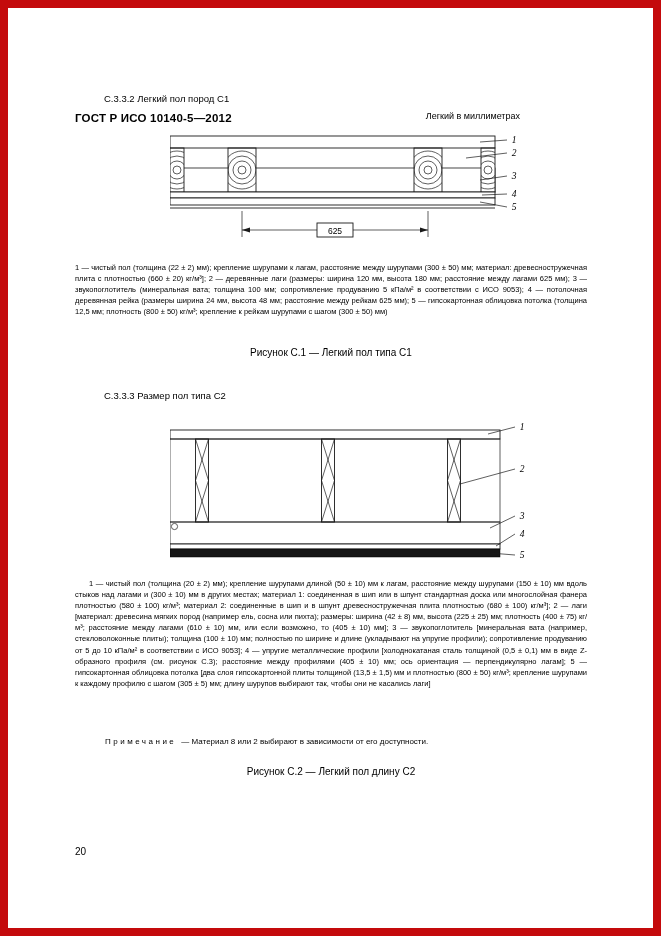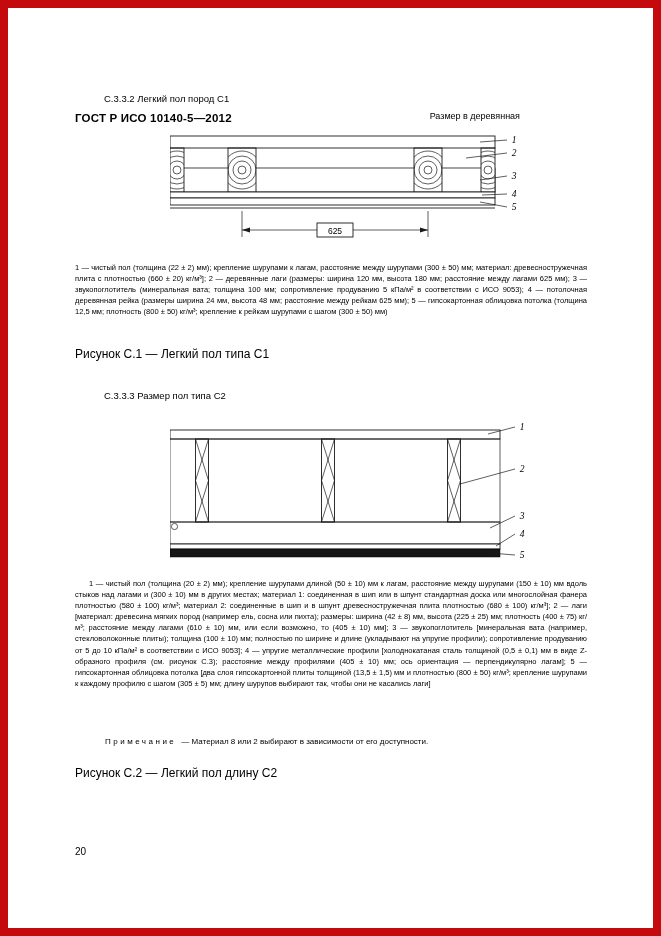--- a/index.html
+++ b/index.html
@@ -34,21 +34,21 @@
   }
   .figure-wrap { overflow:visible; }
   .legend {
     left:75px; width:512px;
     font-size:7.5px; line-height:11.1px;
     text-align:justify;
   }
   .legend.indented { text-indent:14px; }
   .caption {
     left:75px; width:512px;
-    font-size:12px;
+    text-align:center; font-size:10px;
   }
   .note {
     left:75px; width:512px; top:737px;
     font-size:8px; text-indent:30px;
   }
   .note-label { letter-spacing:2.5px; margin-right:5px; }
   .page-number {
     left:75px; top:846px; font-size:10px;
   }
 
@@ -67,21 +67,21 @@
 </style>
 </head>
 <body>
 
 <div class="frame"></div>
 
 <div class="abs doc-header">ГОСТ Р ИСО 10140-5—2012</div>
 
 <div class="abs section-heading" style="top:93px">С.3.3.2 Легкий пол пород С1</div>
 
-<div class="abs units-note">Размер в деревянная</div>
+<div class="abs units-note">Легкий в миллиметрах</div>
 
 <div class="abs figure-wrap" style="left:170px; top:134px; width:360px; height:122px;">
 <svg viewBox="0 0 360 122" width="360" height="122">
   <defs>
     <pattern id="hatchA" width="5" height="5" patternTransform="rotate(45)">
       <line x1="0" y1="0" x2="0" y2="5" stroke="#222" stroke-width="0.9"></line>
     </pattern>
     <pattern id="woolA" width="9" height="9">
       <circle cx="4.5" cy="4.5" r="3.1" fill="none" stroke="#333" stroke-width="0.8"></circle>
     </pattern>

